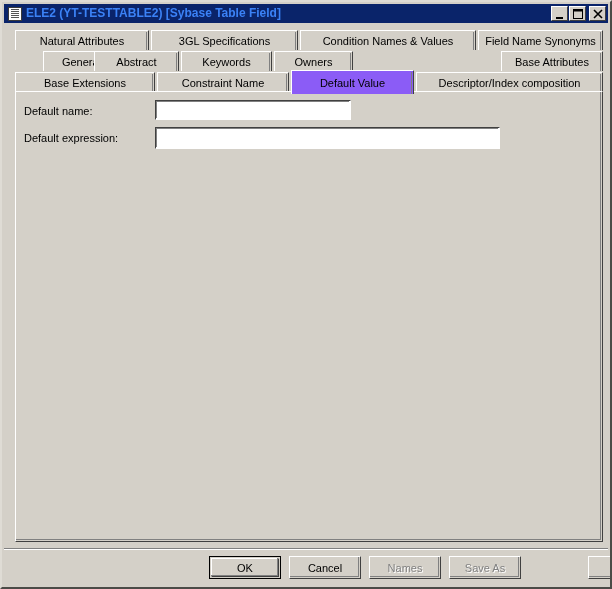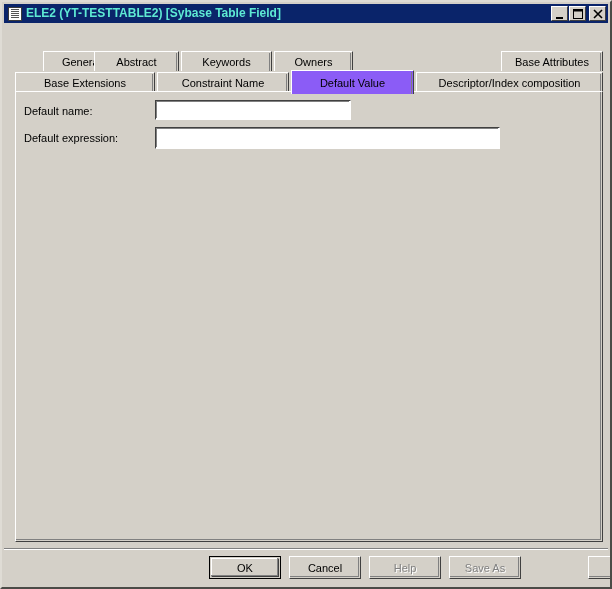--- a/index.html
+++ b/index.html
@@ -52,21 +52,21 @@
     justify-content: center;
     gap: 1px;
     padding: 1px 2px;
   }
   #title-icon i {
     display: block;
     height: 1px;
     background: #555555;
   }
   #title-text {
-    color: #5eead4;
+    color: #3b82f6;
     font-size: 12px;
     font-weight: bold;
     white-space: nowrap;
     letter-spacing: 0px;
     flex: 1 1 auto;
     overflow: hidden;
     line-height: 15px;
   }
   .winbtn {
     width: 17px;
@@ -292,20 +292,38 @@
       </svg>
     </span>
     <span class="winbtn gap">
       <svg width="13" height="13" viewBox="0 0 13 13">
         <path d="M2 2 L10 10 M10 2 L2 10" stroke="#000000" stroke-width="1.6" fill="none"></path>
       </svg>
     </span>
   </div>
 
   <div id="tabstrip">
+      <div class="tabrow" style="top: 0px;">
+        <div class="tab" style="left: 0px; width: 134px;">
+          <span class="tab-inner-shadow"></span>
+          <span>Natural Attributes</span>
+        </div>
+        <div class="tab" style="left: 136px; width: 147px;">
+          <span class="tab-inner-shadow"></span>
+          <span>3GL Specifications</span>
+        </div>
+        <div class="tab" style="left: 285px; width: 176px;">
+          <span class="tab-inner-shadow"></span>
+          <span>Condition Names &amp; Values</span>
+        </div>
+        <div class="tab" style="left: 463px; width: 125px;">
+          <span class="tab-inner-shadow"></span>
+          <span>Field Name Synonyms</span>
+        </div>
+      </div>
       <div class="tabrow" style="top: 21px;">
         <div class="tab" style="left: 0px; width: 77px; margin-left: 28px;">
           <span class="tab-inner-shadow"></span>
           <span>General</span>
         </div>
         <div class="tab" style="left: 79px; width: 85px;">
           <span class="tab-inner-shadow"></span>
           <span>Abstract</span>
         </div>
         <div class="tab" style="left: 166px; width: 91px;">
@@ -363,21 +381,21 @@
         <span class="btn-face"></span>
         <span class="btn-face2"></span>
         <span class="btn-label">OK</span>
       </div>
       <div class="btn" style="left: 285px; width: 72px;">
         <span class="btn-in"></span>
         <span class="btn-label">Cancel</span>
       </div>
       <div class="btn disabled" style="left: 365px; width: 72px;">
         <span class="btn-in"></span>
-        <span class="btn-label">Help</span>
+        <span class="btn-label">Names</span>
       </div>
       <div class="btn disabled" style="left: 445px; width: 72px;">
         <span class="btn-in"></span>
         <span class="btn-label">Save As</span>
       </div>
       <div class="btn" style="left: 544px; width: 72px; margin-left: 40px;">
         <span class="btn-in"></span>
         <span class="btn-label">Help</span>
       </div>
     </div>

